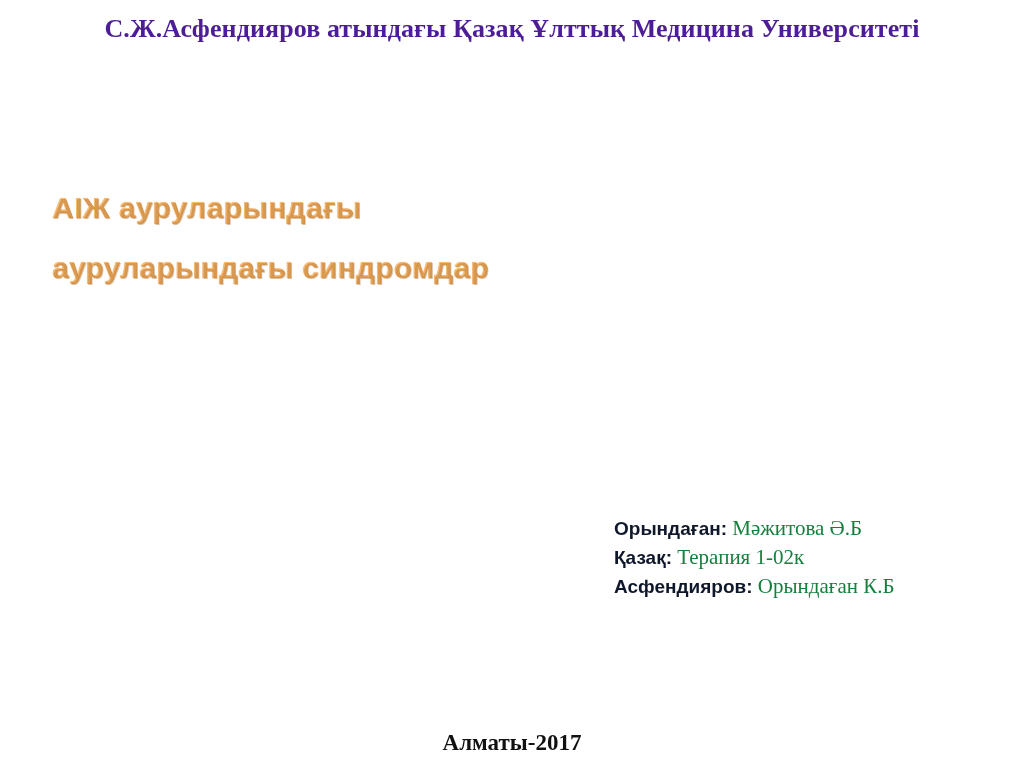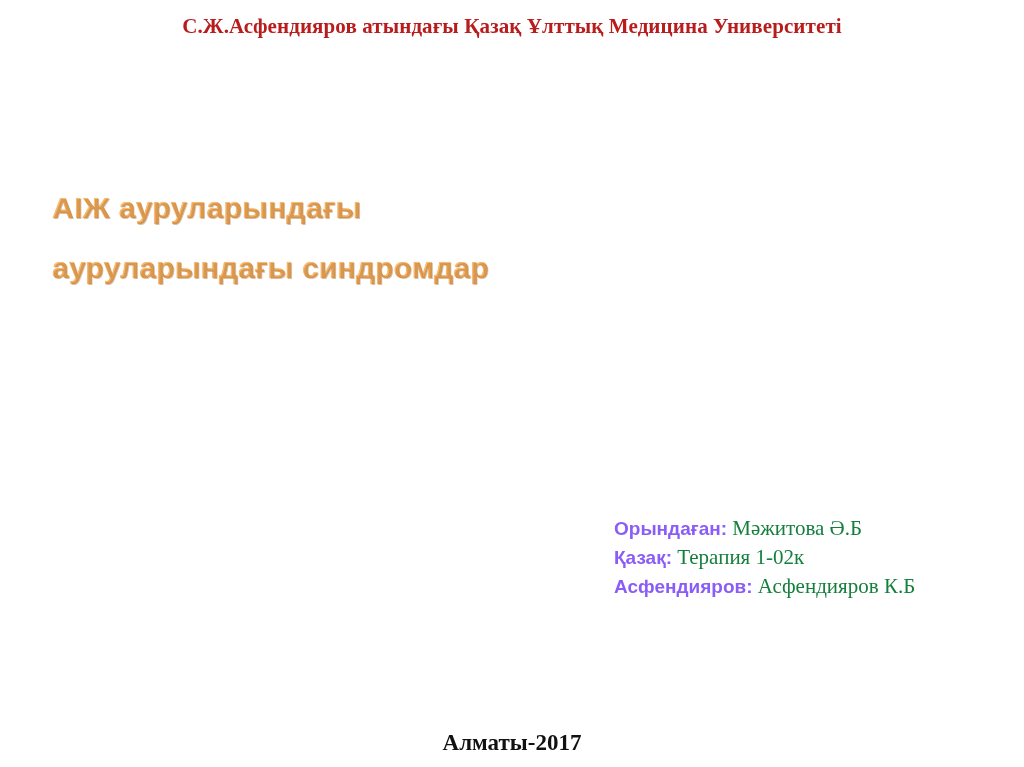--- a/index.html
+++ b/index.html
@@ -21,22 +21,22 @@
     box-sizing: border-box;
   }
   .university-line {
     position: absolute;
     top: 14px;
     left: 0;
     width: 1024px;
     text-align: center;
     font-family: "Liberation Serif", serif;
     font-weight: bold;
-    font-size: 21px;
-    color: #b91c1c;
+    font-size: 26px;
+    color: #4c1d95;
     letter-spacing: 0.1px;
   }
   .title-block {
     position: absolute;
     top: 178px;
     left: 52px;
     width: 860px;
   }
   .title-line {
     font-family: "Liberation Sans", sans-serif;
@@ -67,21 +67,21 @@
     color: #111111;
     line-height: 28px;
   }
   .credits .row {
     white-space: nowrap;
   }
   .credits .label {
     font-family: "Liberation Sans", sans-serif;
     font-weight: bold;
     font-size: 19px;
-    color: #8b5cf6;
+    color: #0f172a;
   }
   .credits .value {
     font-family: "Liberation Serif", serif;
     font-size: 21px;
     color: #15803d;
   }
   .footer {
     position: absolute;
     top: 730px;
     left: 0;
@@ -109,19 +109,19 @@
     <div class="row">
       <span class="label">Орындаған:</span>
       <span class="value">Мәжитова Ә.Б</span>
     </div>
     <div class="row">
       <span class="label">Қазақ:</span>
       <span class="value">Терапия 1-02к</span>
     </div>
     <div class="row">
       <span class="label">Асфендияров:</span>
-      <span class="value">Асфендияров К.Б</span>
+      <span class="value">Орындаған К.Б</span>
     </div>
   </div>
 
   <div class="footer">Алматы-2017</div>
 
 </div>
 
 </body></html>

